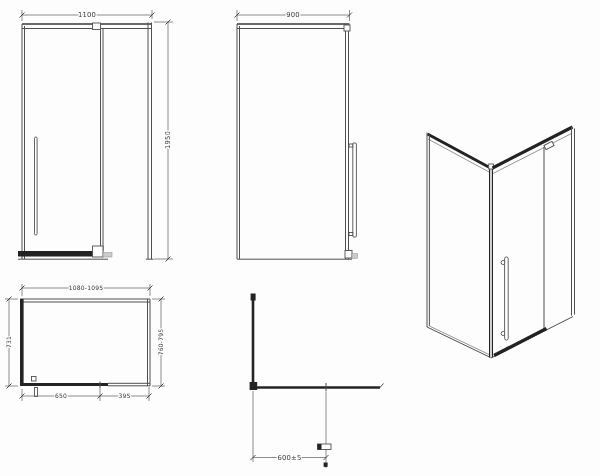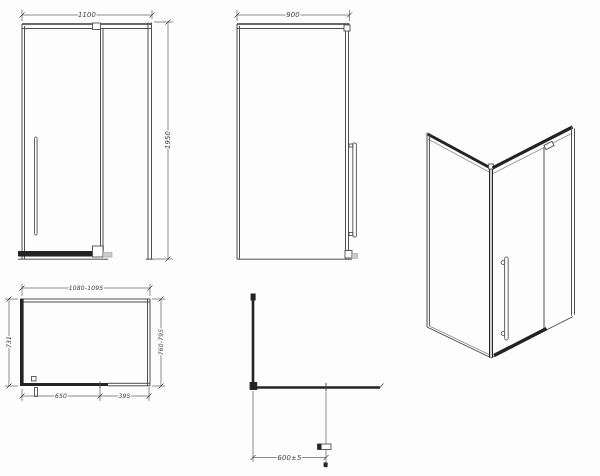--- a/index.html
+++ b/index.html
@@ -6,21 +6,20 @@
     --background:#fdfdfd;
     --line:#4f4f4f;
     --profile:#232323;
     --text:#383838;
   }
   html,body{margin:0;padding:0;background:#e9e9e9;}
   #canvas{
     width:600px;height:476px;background:var(--background);
     position:relative;overflow:hidden;
     font-family:"DejaVu Sans",sans-serif;
-    font-style:italic;
   }
   svg{display:block}
   svg text{
     font-family:"DejaVu Sans",sans-serif;
     fill:var(--text);
     text-anchor:middle;
     paint-order:stroke;
     stroke:var(--background);
     stroke-width:2.6px;
     stroke-linejoin:round;

